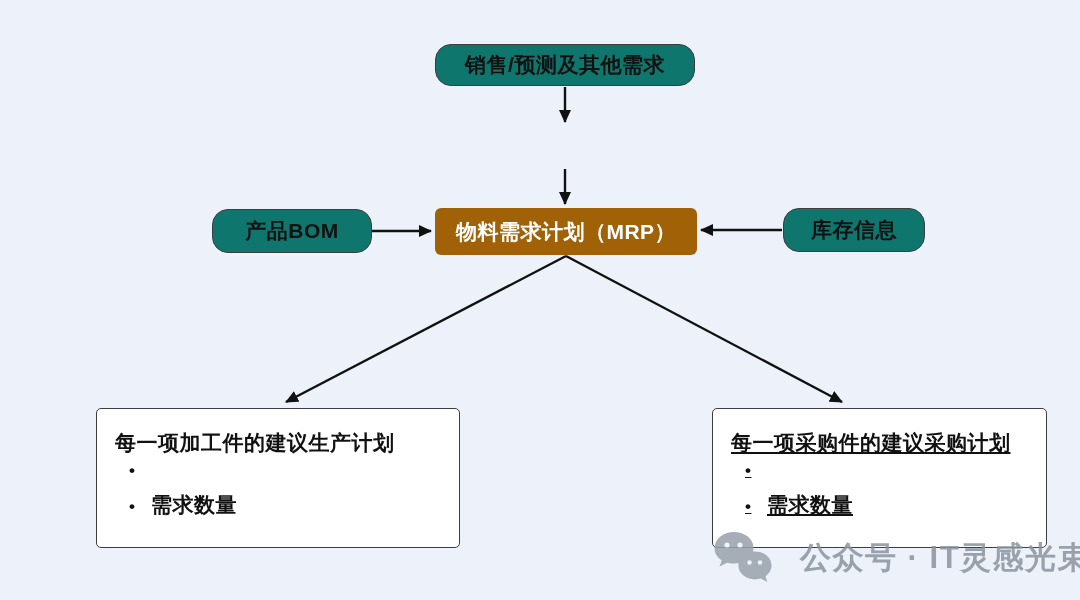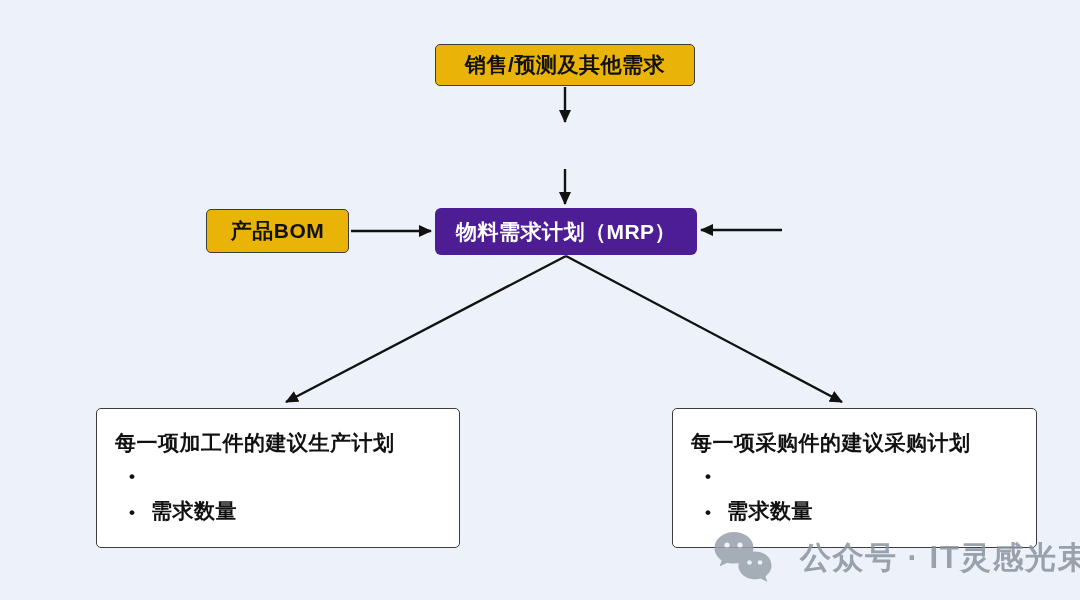--- a/index.html
+++ b/index.html
@@ -21,52 +21,52 @@
     pointer-events: none;
   }
   .edge {
     stroke: #111111;
     stroke-width: 2.4;
     fill: none;
   }
   .node {
     position: absolute;
     box-sizing: border-box;
-    background: #eab308;
+    background: #0f766e;
     border: 1.4px solid #3d3d3d;
-    border-radius: 5px;
+    border-radius: 16px;
     color: #111111;
     display: flex;
     align-items: center;
     justify-content: center;
     font-size: 21px;
     font-weight: 600;
     letter-spacing: 0.5px;
     white-space: nowrap;
   }
   .node.green {
-    background: #4c1d95;
+    background: #a16207;
     border: none;
     border-radius: 6px;
     color: #ffffff;
   }
   .plan-box {
     position: absolute;
     box-sizing: border-box;
     background: #ffffff;
     border: 1.4px solid #3d3d3d;
     border-radius: 5px;
     color: #111111;
     padding: 20px 16px 0 18px;
     font-size: 21px;
     font-weight: 600;
     letter-spacing: 0.5px;
   }
   .plan-title {
-    margin-bottom: 10px;
+    margin-bottom: 4px;
     white-space: nowrap;
   }
   .bullet-row {
     display: flex;
     align-items: baseline;
     margin: 0 0 10px 14px;
     white-space: nowrap;
   }
   .bullet-dot {
     width: 22px;
@@ -109,37 +109,40 @@
 
   <div class="node" style="left:435px; top:44px; width:260px; height:42px;">
     <span>销售/预测及其他需求</span>
   </div>
 
 
   <div class="node green" style="left:435px; top:208px; width:262px; height:47px;">
     <span>物料需求计划（MRP）</span>
   </div>
 
-  <div class="node" style="left:206px; top:209px; width:143px; height:44px;justify-content:center;">
+  <div class="node" style="left:212px; top:209px; width:160px; height:44px;justify-content:center;">
     <span>产品BOM</span>
   </div>
 
+  <div class="node" style="left:783px; top:208px; width:142px; height:44px;">
+    <span>库存信息</span>
+  </div>
 
   <div class="plan-box" style="left:96px; top:408px; width:364px; height:140px;">
     <div class="plan-title">每一项加工件的建议生产计划</div>
     <div class="bullet-row">
       <span class="bullet-dot">•</span>
     </div>
     <div class="bullet-row">
       <span class="bullet-dot">•</span>
       <span>需求数量</span>
     </div>
   </div>
 
-  <div class="plan-box" style="left:672px; top:408px; width:365px; height:140px;">
+  <div class="plan-box" style="left:712px; top:408px; width:335px; height:140px;text-decoration:underline;">
     <div class="plan-title">每一项采购件的建议采购计划</div>
     <div class="bullet-row">
       <span class="bullet-dot">•</span>
     </div>
     <div class="bullet-row">
       <span class="bullet-dot">•</span>
       <span>需求数量</span>
     </div>
   </div>
 

